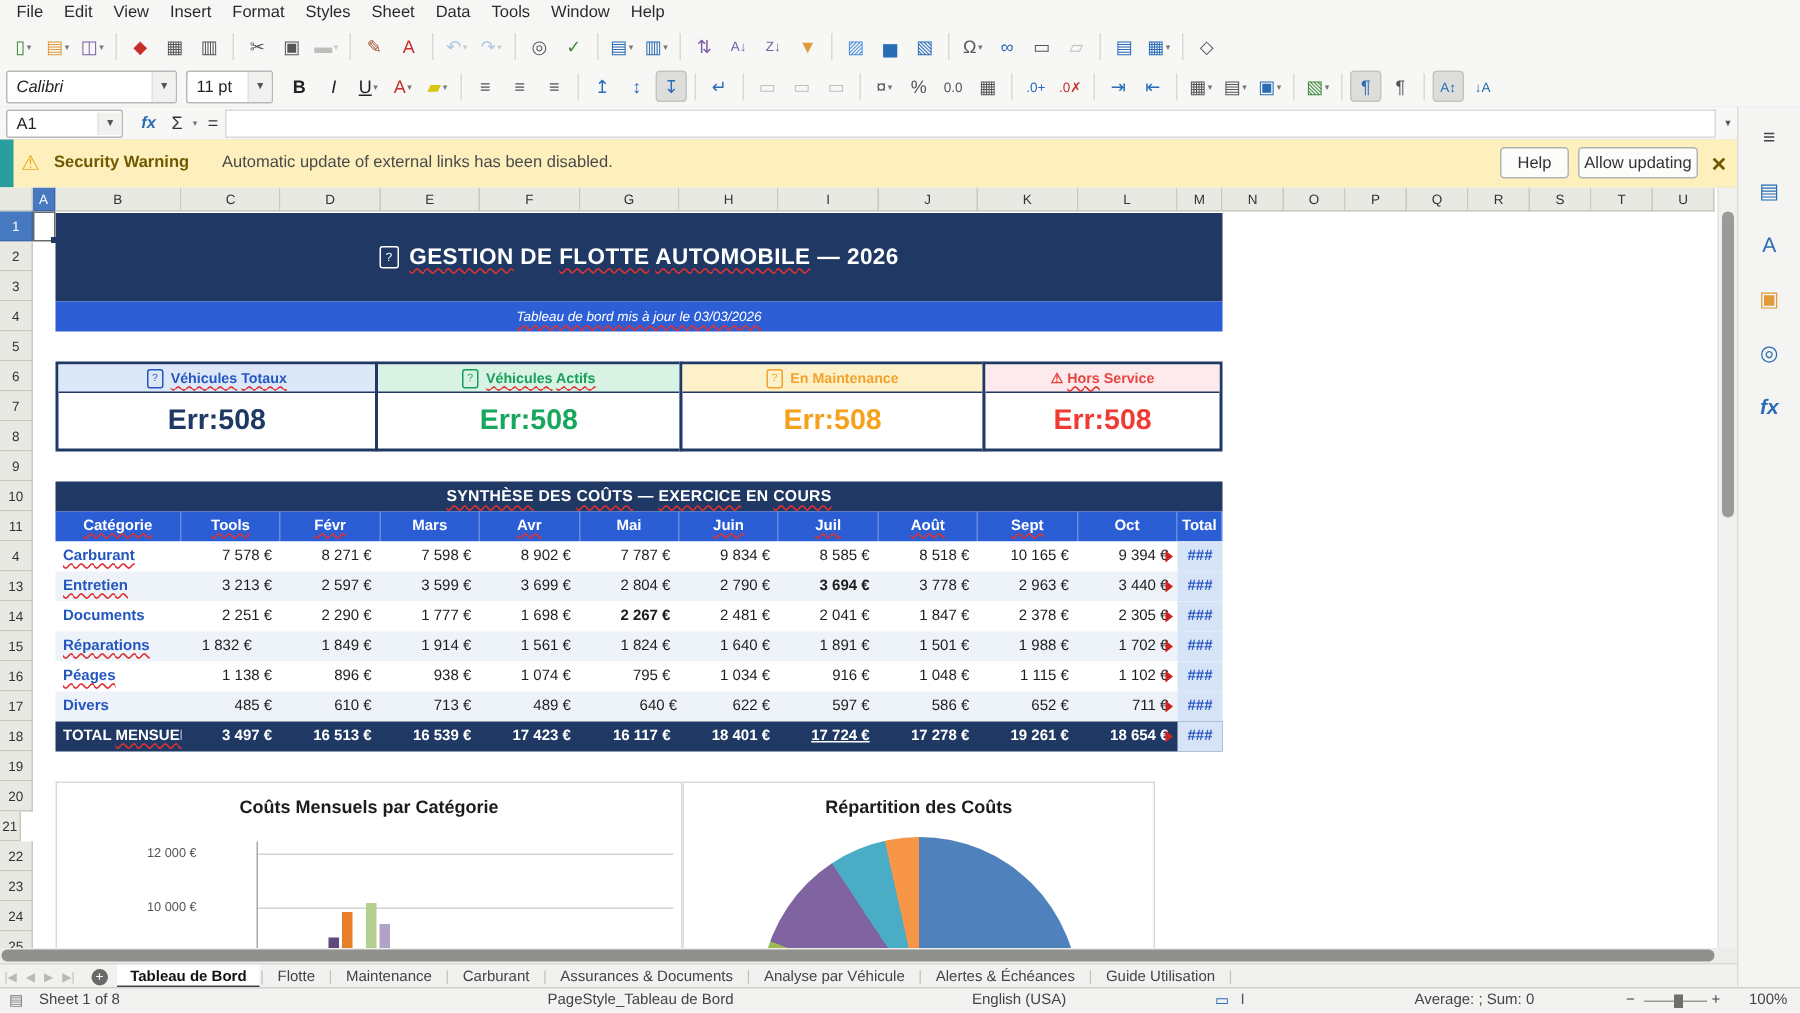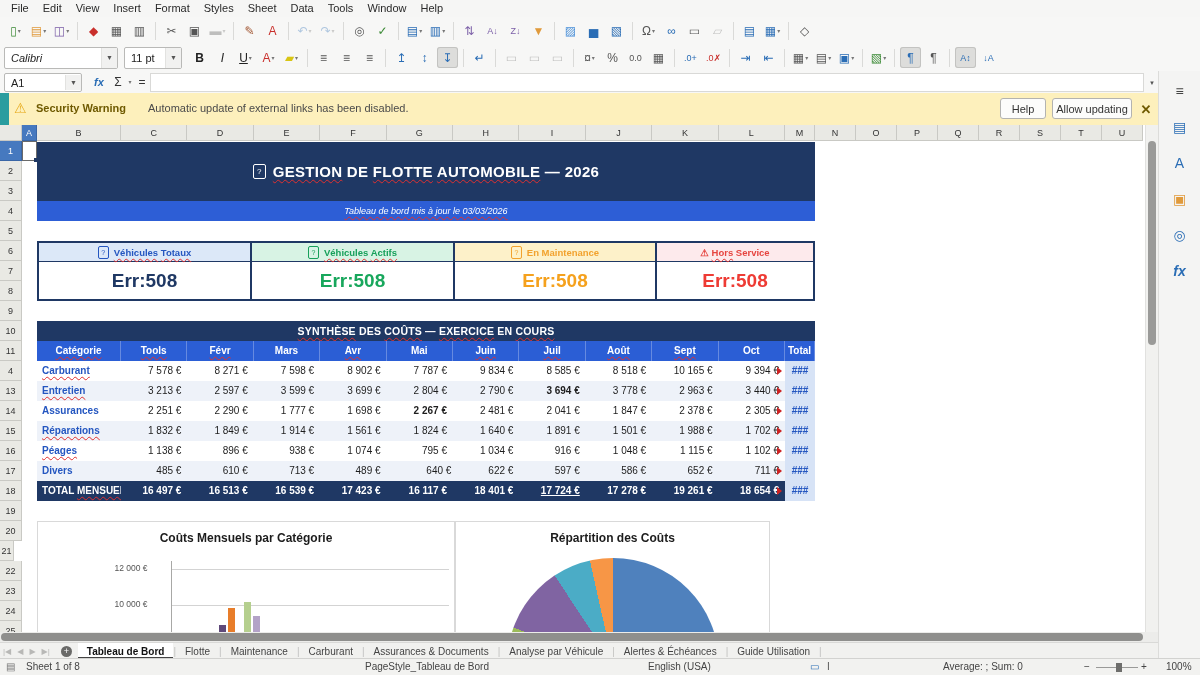--- a/index.html
+++ b/index.html
@@ -79,21 +79,21 @@
   .tcell.hd{color:#fff;font-weight:bold;text-align:center;border-right:1px solid rgba(255,255,255,.28);}
   .tcell.cat{font-weight:bold;padding-left:5px;}
   .tcell.num{text-align:right;padding-right:6px;color:#1d1d1d;}
   .tcell.tot{text-align:center;font-weight:bold;}
   .tri{position:absolute;width:0;height:0;border-left:5px solid #cc2222;border-top:4px solid transparent;
     border-bottom:4px solid transparent;top:6px;left:740px;}
 
   .chart{position:absolute;top:396px;height:118px;background:#fff;border:1px solid #d9d9d9;box-sizing:border-box;overflow:hidden;}
   .chart-title{position:absolute;left:0;top:9px;width:100%;text-align:center;font-weight:bold;font-size:12px;color:#1c1c1c;}
   .gline{position:absolute;height:1px;background:#d3d3d3;}
-  .gtick{position:absolute;width:66px;text-align:center;font-size:8.5px;color:#555;}
+  .gtick{position:absolute;width:66px;text-align:left;font-size:8.5px;color:#555;}
   .yaxis{position:absolute;width:1px;background:#a8a8a6;}
   .bar{position:absolute;width:7px;}
   .pie{position:absolute;border-radius:50%;}
 
   
   .vscroll{position:absolute;left:1145px;top:125px;width:13px;height:507px;background:#f1f1ef;border-left:1px solid #e1e1df;box-sizing:border-box;}
   .vthumb{position:absolute;left:2px;top:16px;width:8px;height:204px;background:#9a9a98;border-radius:4px;}
   .hscroll{position:absolute;left:0;top:632px;width:1158px;height:10px;background:#ececea;}
   .hthumb{position:absolute;left:1px;top:1px;width:1142px;height:8px;background:#8f8f8d;border-radius:4px;}
   .sidebar{position:absolute;left:1158px;top:71px;width:42px;height:587px;background:#f4f4f3;border-left:1px solid #dcdcda;
@@ -530,37 +530,37 @@
           <div class="tcell num" style="left: 349.6px; width: 66.4px;">2 804 €</div>
           <div class="tcell num" style="left: 416px; width: 66.4px;">2 790 €</div>
           <div class="tcell num" style="left: 482.4px; width: 66.4px; font-weight: bold;">3 694 €</div>
           <div class="tcell num" style="left: 548.8px; width: 66.4px;">3 778 €</div>
           <div class="tcell num" style="left: 615.2px; width: 66.4px;">2 963 €</div>
           <div class="tcell num" style="left: 681.6px; width: 66.4px;">3 440 €</div>
           <div class="tri"></div>
           <div class="tcell tot" style="left: 748px; width: 30px; background: rgb(215, 227, 246); color: rgb(36, 86, 192);">###</div>
         </div>
         <div class="trow" style="top: 276px; background: rgb(255, 255, 255);">
-          <div class="tcell cat" style="left: 0px; width: 84px; color: rgb(36, 86, 192);"><span>Assurances</span></div>
+          <div class="tcell cat" style="left: 0px; width: 84px; color: rgb(36, 86, 192);"><span>Documents</span></div>
           <div class="tcell num" style="left: 84px; width: 66.4px;">2 251 €</div>
           <div class="tcell num" style="left: 150.4px; width: 66.4px;">2 290 €</div>
           <div class="tcell num" style="left: 216.8px; width: 66.4px;">1 777 €</div>
           <div class="tcell num" style="left: 283.2px; width: 66.4px;">1 698 €</div>
           <div class="tcell num" style="left: 349.6px; width: 66.4px; font-weight: bold;">2 267 €</div>
           <div class="tcell num" style="left: 416px; width: 66.4px;">2 481 €</div>
           <div class="tcell num" style="left: 482.4px; width: 66.4px;">2 041 €</div>
           <div class="tcell num" style="left: 548.8px; width: 66.4px;">1 847 €</div>
           <div class="tcell num" style="left: 615.2px; width: 66.4px;">2 378 €</div>
           <div class="tcell num" style="left: 681.6px; width: 66.4px;">2 305 €</div>
           <div class="tri"></div>
           <div class="tcell tot" style="left: 748px; width: 30px; background: rgb(215, 227, 246); color: rgb(36, 86, 192);">###</div>
         </div>
         <div class="trow" style="top: 296px; background: rgb(238, 242, 249);">
           <div class="tcell cat" style="left: 0px; width: 84px; color: rgb(36, 86, 192);"><span class="sq">Réparations</span></div>
-          <div class="tcell num" style="left: 84px; width: 66.4px;">1 832 €</div>
+          <div class="tcell num" style="left: 84px; width: 66.4px; text-align: center;">1 832 €</div>
           <div class="tcell num" style="left: 150.4px; width: 66.4px;">1 849 €</div>
           <div class="tcell num" style="left: 216.8px; width: 66.4px;">1 914 €</div>
           <div class="tcell num" style="left: 283.2px; width: 66.4px;">1 561 €</div>
           <div class="tcell num" style="left: 349.6px; width: 66.4px;">1 824 €</div>
           <div class="tcell num" style="left: 416px; width: 66.4px;">1 640 €</div>
           <div class="tcell num" style="left: 482.4px; width: 66.4px;">1 891 €</div>
           <div class="tcell num" style="left: 548.8px; width: 66.4px;">1 501 €</div>
           <div class="tcell num" style="left: 615.2px; width: 66.4px;">1 988 €</div>
           <div class="tcell num" style="left: 681.6px; width: 66.4px;">1 702 €</div>
           <div class="tri"></div>
@@ -591,21 +591,21 @@
           <div class="tcell num" style="left: 416px; width: 66.4px;">622 €</div>
           <div class="tcell num" style="left: 482.4px; width: 66.4px;">597 €</div>
           <div class="tcell num" style="left: 548.8px; width: 66.4px;">586 €</div>
           <div class="tcell num" style="left: 615.2px; width: 66.4px;">652 €</div>
           <div class="tcell num" style="left: 681.6px; width: 66.4px;">711 €</div>
           <div class="tri"></div>
           <div class="tcell tot" style="left: 748px; width: 30px; background: rgb(215, 227, 246); color: rgb(36, 86, 192);">###</div>
         </div>
         <div class="trow" style="top: 356px; background: rgb(31, 56, 100);">
           <div class="tcell cat" style="left: 0px; width: 84px; color: rgb(255, 255, 255);"><span>TOTAL </span><span class="sq">MENSUEL</span></div>
-          <div class="tcell num" style="left: 84px; width: 66.4px; color: rgb(255, 255, 255); font-weight: bold;">16 497 €</div>
+          <div class="tcell num" style="left: 84px; width: 66.4px; color: rgb(255, 255, 255); font-weight: bold;">3 497 €</div>
           <div class="tcell num" style="left: 150.4px; width: 66.4px; color: rgb(255, 255, 255); font-weight: bold;">16 513 €</div>
           <div class="tcell num" style="left: 216.8px; width: 66.4px; color: rgb(255, 255, 255); font-weight: bold;">16 539 €</div>
           <div class="tcell num" style="left: 283.2px; width: 66.4px; color: rgb(255, 255, 255); font-weight: bold;">17 423 €</div>
           <div class="tcell num" style="left: 349.6px; width: 66.4px; color: rgb(255, 255, 255); font-weight: bold;">16 117 €</div>
           <div class="tcell num" style="left: 416px; width: 66.4px; color: rgb(255, 255, 255); font-weight: bold;">18 401 €</div>
           <div class="tcell num" style="left: 482.4px; width: 66.4px; color: rgb(255, 255, 255); font-weight: bold; text-decoration: underline;">17 724 €</div>
           <div class="tcell num" style="left: 548.8px; width: 66.4px; color: rgb(255, 255, 255); font-weight: bold;">17 278 €</div>
           <div class="tcell num" style="left: 615.2px; width: 66.4px; color: rgb(255, 255, 255); font-weight: bold;">19 261 €</div>
           <div class="tcell num" style="left: 681.6px; width: 66.4px; color: rgb(255, 255, 255); font-weight: bold;">18 654 €</div>
           <div class="tri"></div>

